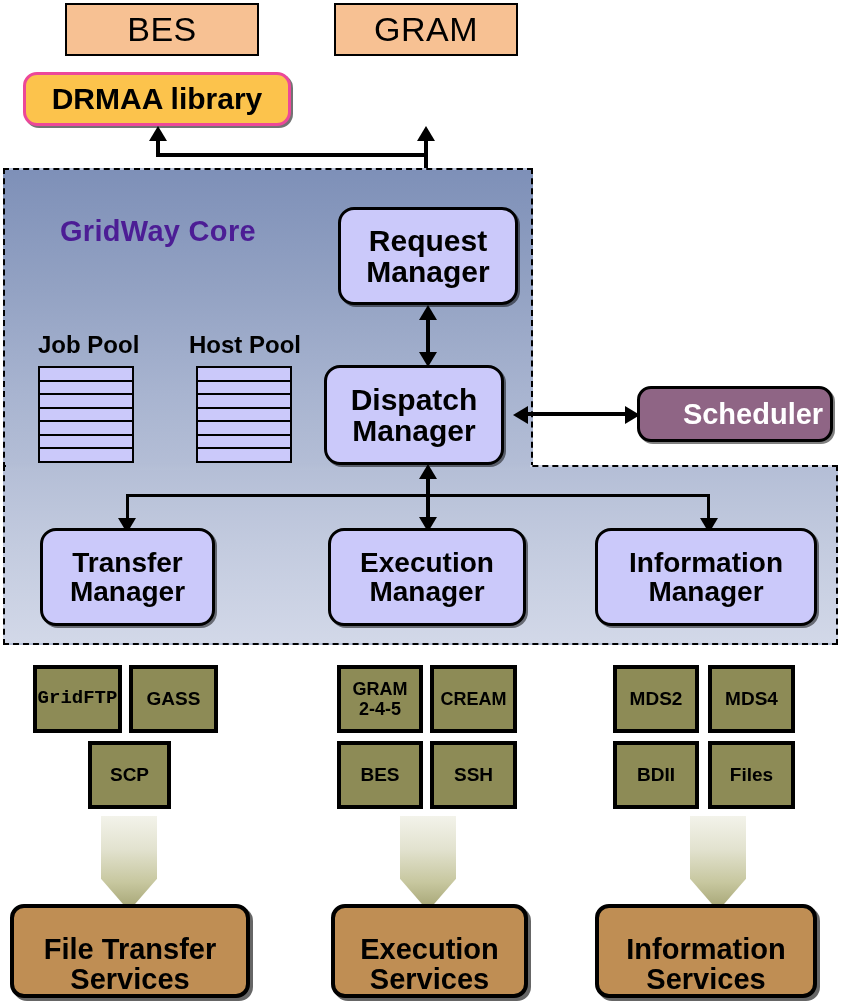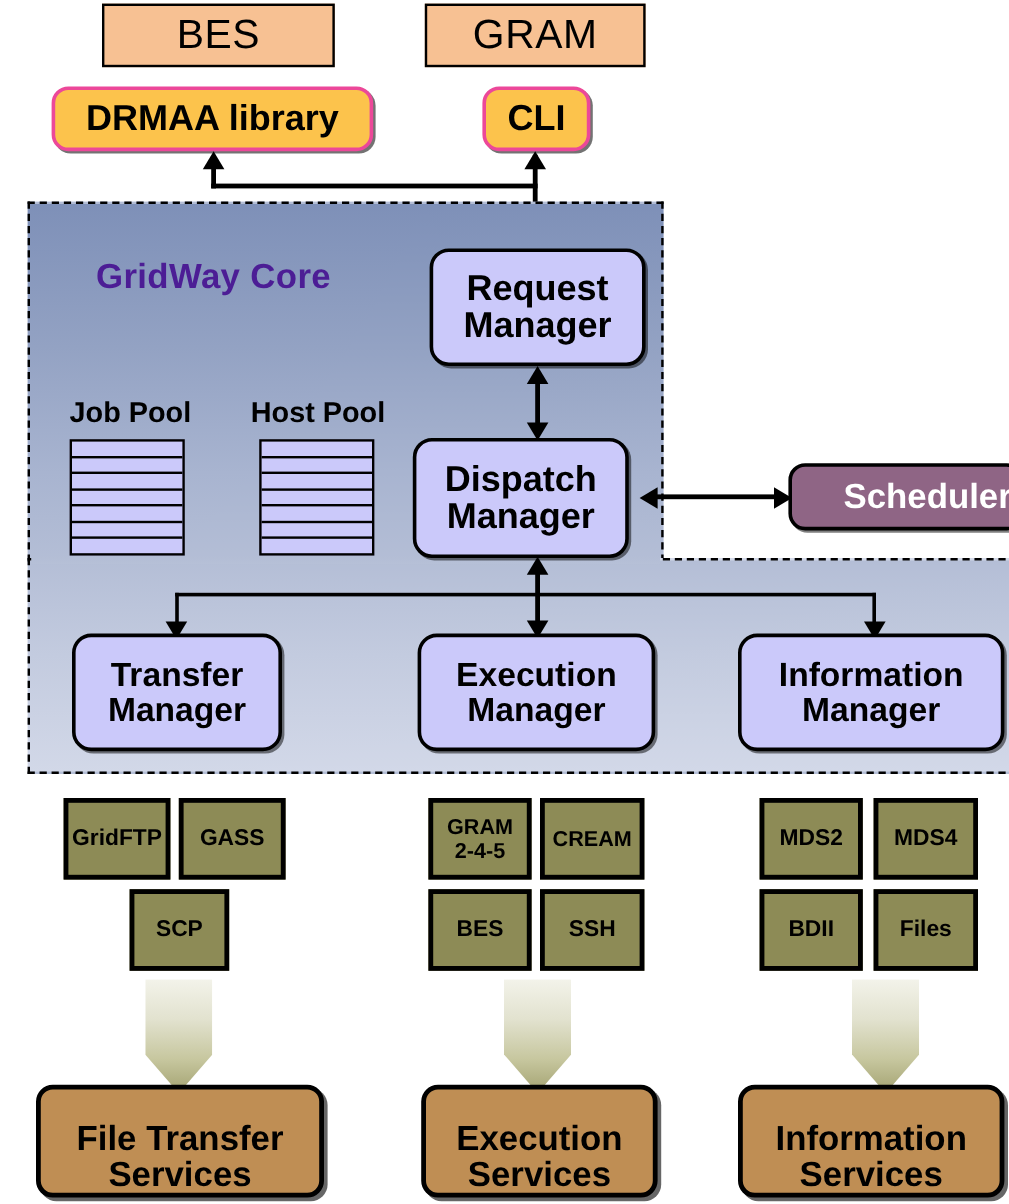--- a/index.html
+++ b/index.html
@@ -12,21 +12,20 @@
     height: 1003px;
     position: relative;
     font-family: "Liberation Sans", sans-serif;
     overflow: hidden;
   }
   #stage {
     position: absolute;
     left: 0; top: 0;
     width: 685px;
     height: 1003px;
-    margin-left: 20px;
   }
   .node {
     position: absolute;
     box-sizing: border-box;
     display: flex;
     align-items: center;
     justify-content: center;
     text-align: center;
     color: #000;
     line-height: 1.04;
@@ -192,23 +191,20 @@
   </div>
 
   <div class="node api-box" style="left:334px; top:3px; width:184px; height:53px;">
     <span>GRAM</span>
   </div>
 
   <div class="node iface" style="left:23px; top:72px; width:268px; height:54px;">
     <span>DRMAA library</span>
   </div>
 
-  <div class="node iface" style="left:382px; top:72px; width:90px; height:54px;">
-    <span>CLI</span>
-  </div>
 
   <div class="vline" style="left:424px; top:129px; width:4px; height:78px;"></div>
   <div class="arrowhead ah-up" style="left:417px; top:126px;"></div>
   <div class="arrowhead ah-down" style="left:417px; top:195px;"></div>
 
   <div class="hline" style="left:156px; top:153px; width:272px; height:4px;"></div>
   <div class="vline" style="left:156px; top:139px; width:4px; height:18px;"></div>
   <div class="arrowhead ah-up" style="left:149px; top:126px;"></div>
 
   <div class="core-top" style="left:3px; top:168px; width:530px; height:300px;"></div>
@@ -279,21 +275,21 @@
   <div class="node mgr mgr-sm" style="left:328px; top:528px; width:198px; height:98px; flex-direction:column;">
     <span class="lbl2">Execution</span>
     <span class="lbl2">Manager</span>
   </div>
 
   <div class="node mgr mgr-sm" style="left:595px; top:528px; width:222px; height:98px; flex-direction:column;">
     <span class="lbl2">Information</span>
     <span class="lbl2">Manager</span>
   </div>
 
-  <div class="node drv" style="left:33px; top:665px; width:89px; height:68px;">
+  <div class="node drv" style="left:33px; top:665px; width:89px; height:68px;font-family:Liberation Mono, monospace;">
     <span>GridFTP</span>
   </div>
   <div class="node drv" style="left:129px; top:665px; width:89px; height:68px;">
     <span>GASS</span>
   </div>
   <div class="node drv" style="left:88px; top:741px; width:83px; height:68px;">
     <span>SCP</span>
   </div>
 
   <div class="node drv small" style="left:337px; top:665px; width:86px; height:68px; flex-direction:column;">

